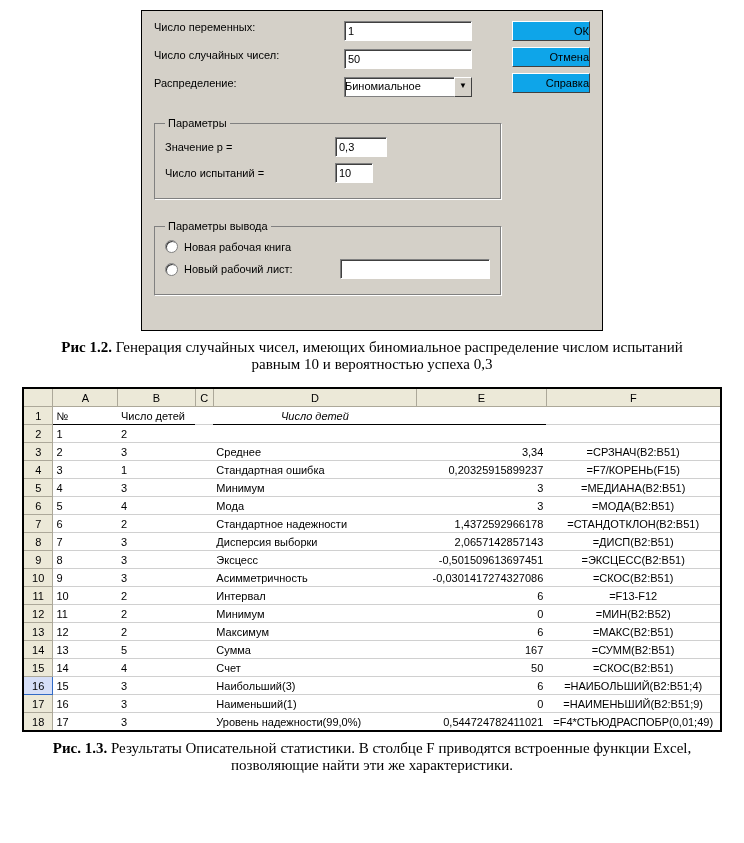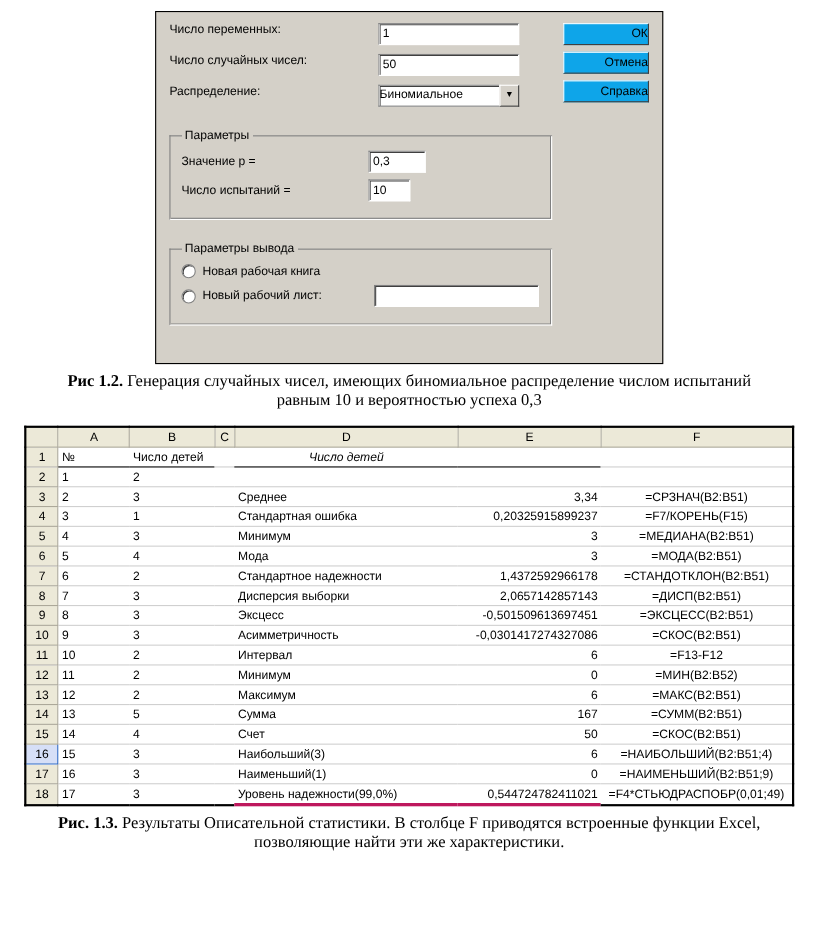--- a/index.html
+++ b/index.html
@@ -218,21 +218,21 @@
   .col-E { width: 128px; }
   .col-F { width: 172px; }
   .sheet td.colA { text-align: left; }
   .sheet td.colB { text-align: left; }
   .sheet td.colD { text-align: left; }
   .sheet td.colE { text-align: right; }
   .sheet td.colF { text-align: center; }
   .sheet tr.r1 td.colA, .sheet tr.r1 td.colB { font-weight: normal; border-bottom:1px solid #000; }
   .sheet tr.r1 td.colD { text-align: center; font-style: italic; border-bottom:1px solid #000; }
   .sheet tr.r1 td.colE { border-bottom:1px solid #000; }
-  .sheet tr.r18 td.colD, .sheet tr.r18 td.colE { border-bottom:3px solid #be185d; }
+  .sheet tr.r18 td.colD, .sheet tr.r18 td.colE { border-bottom:1px solid #be185d; }
   .sheet tbody tr.sel .rowhdr { background:#d6dff7; border:1px solid #316ac5; }
 </style>
 </head>
 <body>
 
 <div class="dialog">
   <div class="dialog-body">
     <div class="left-col">
       <div class="form-row">
         <span class="form-label">Число переменных:</span>

